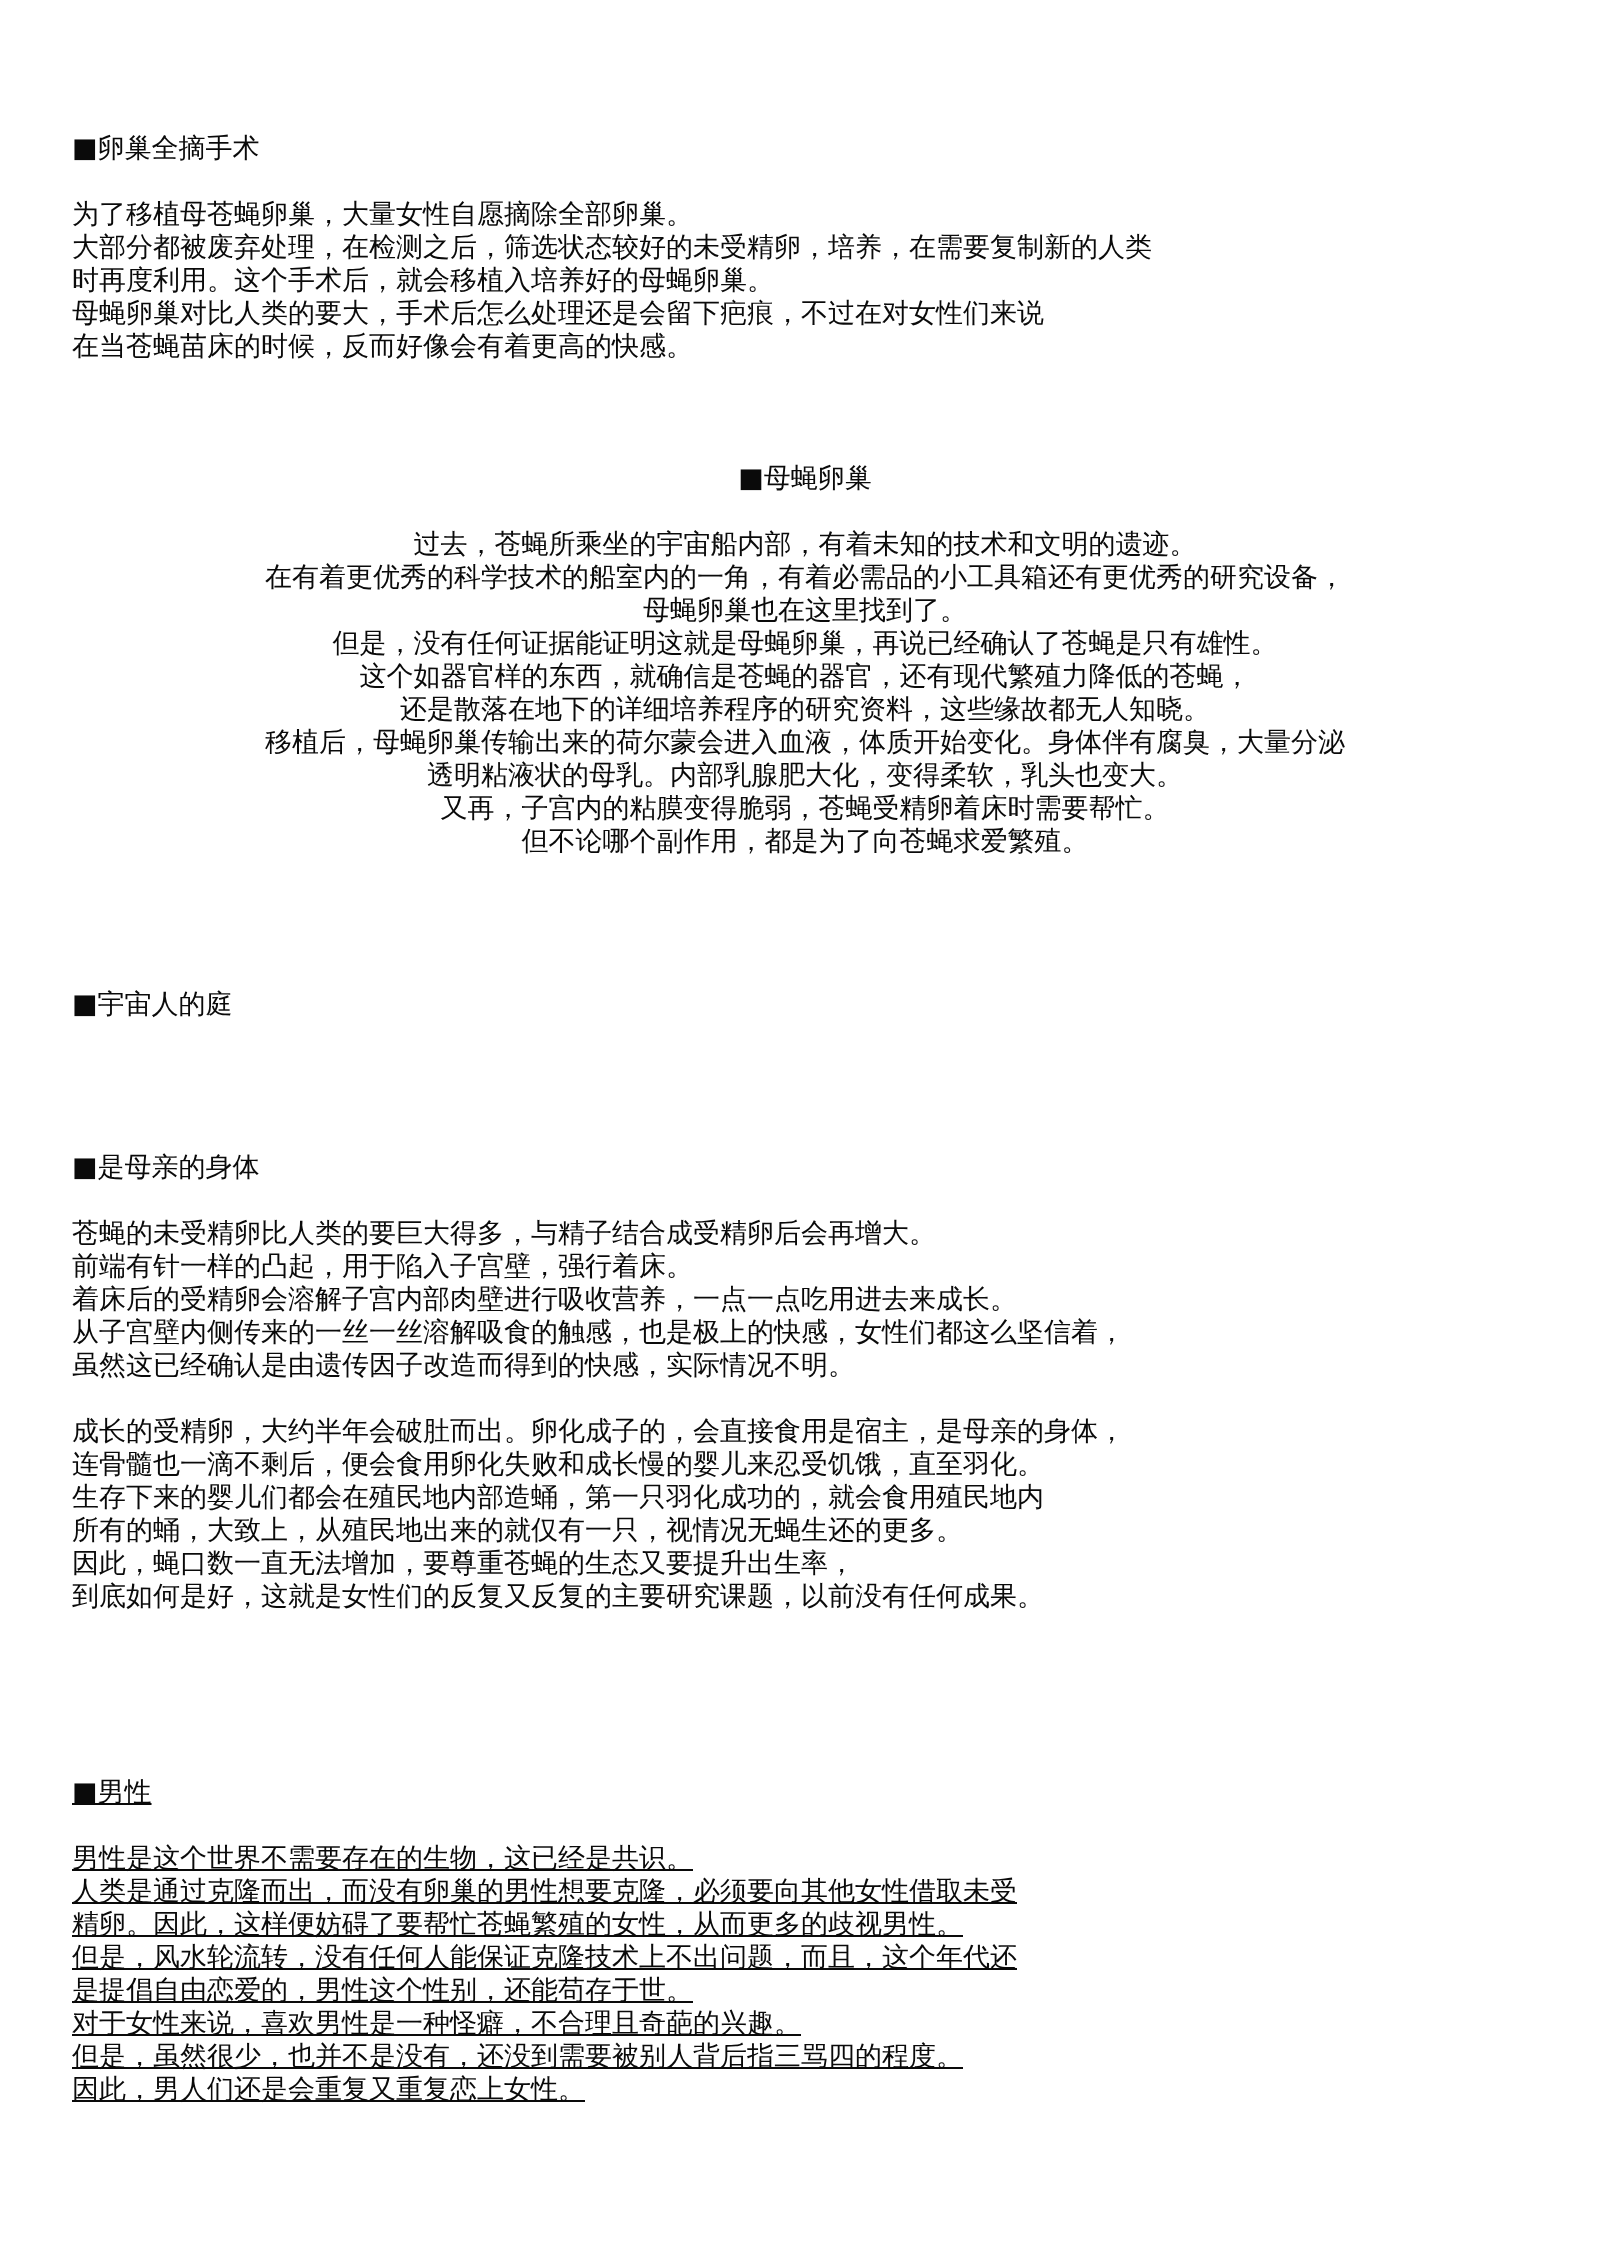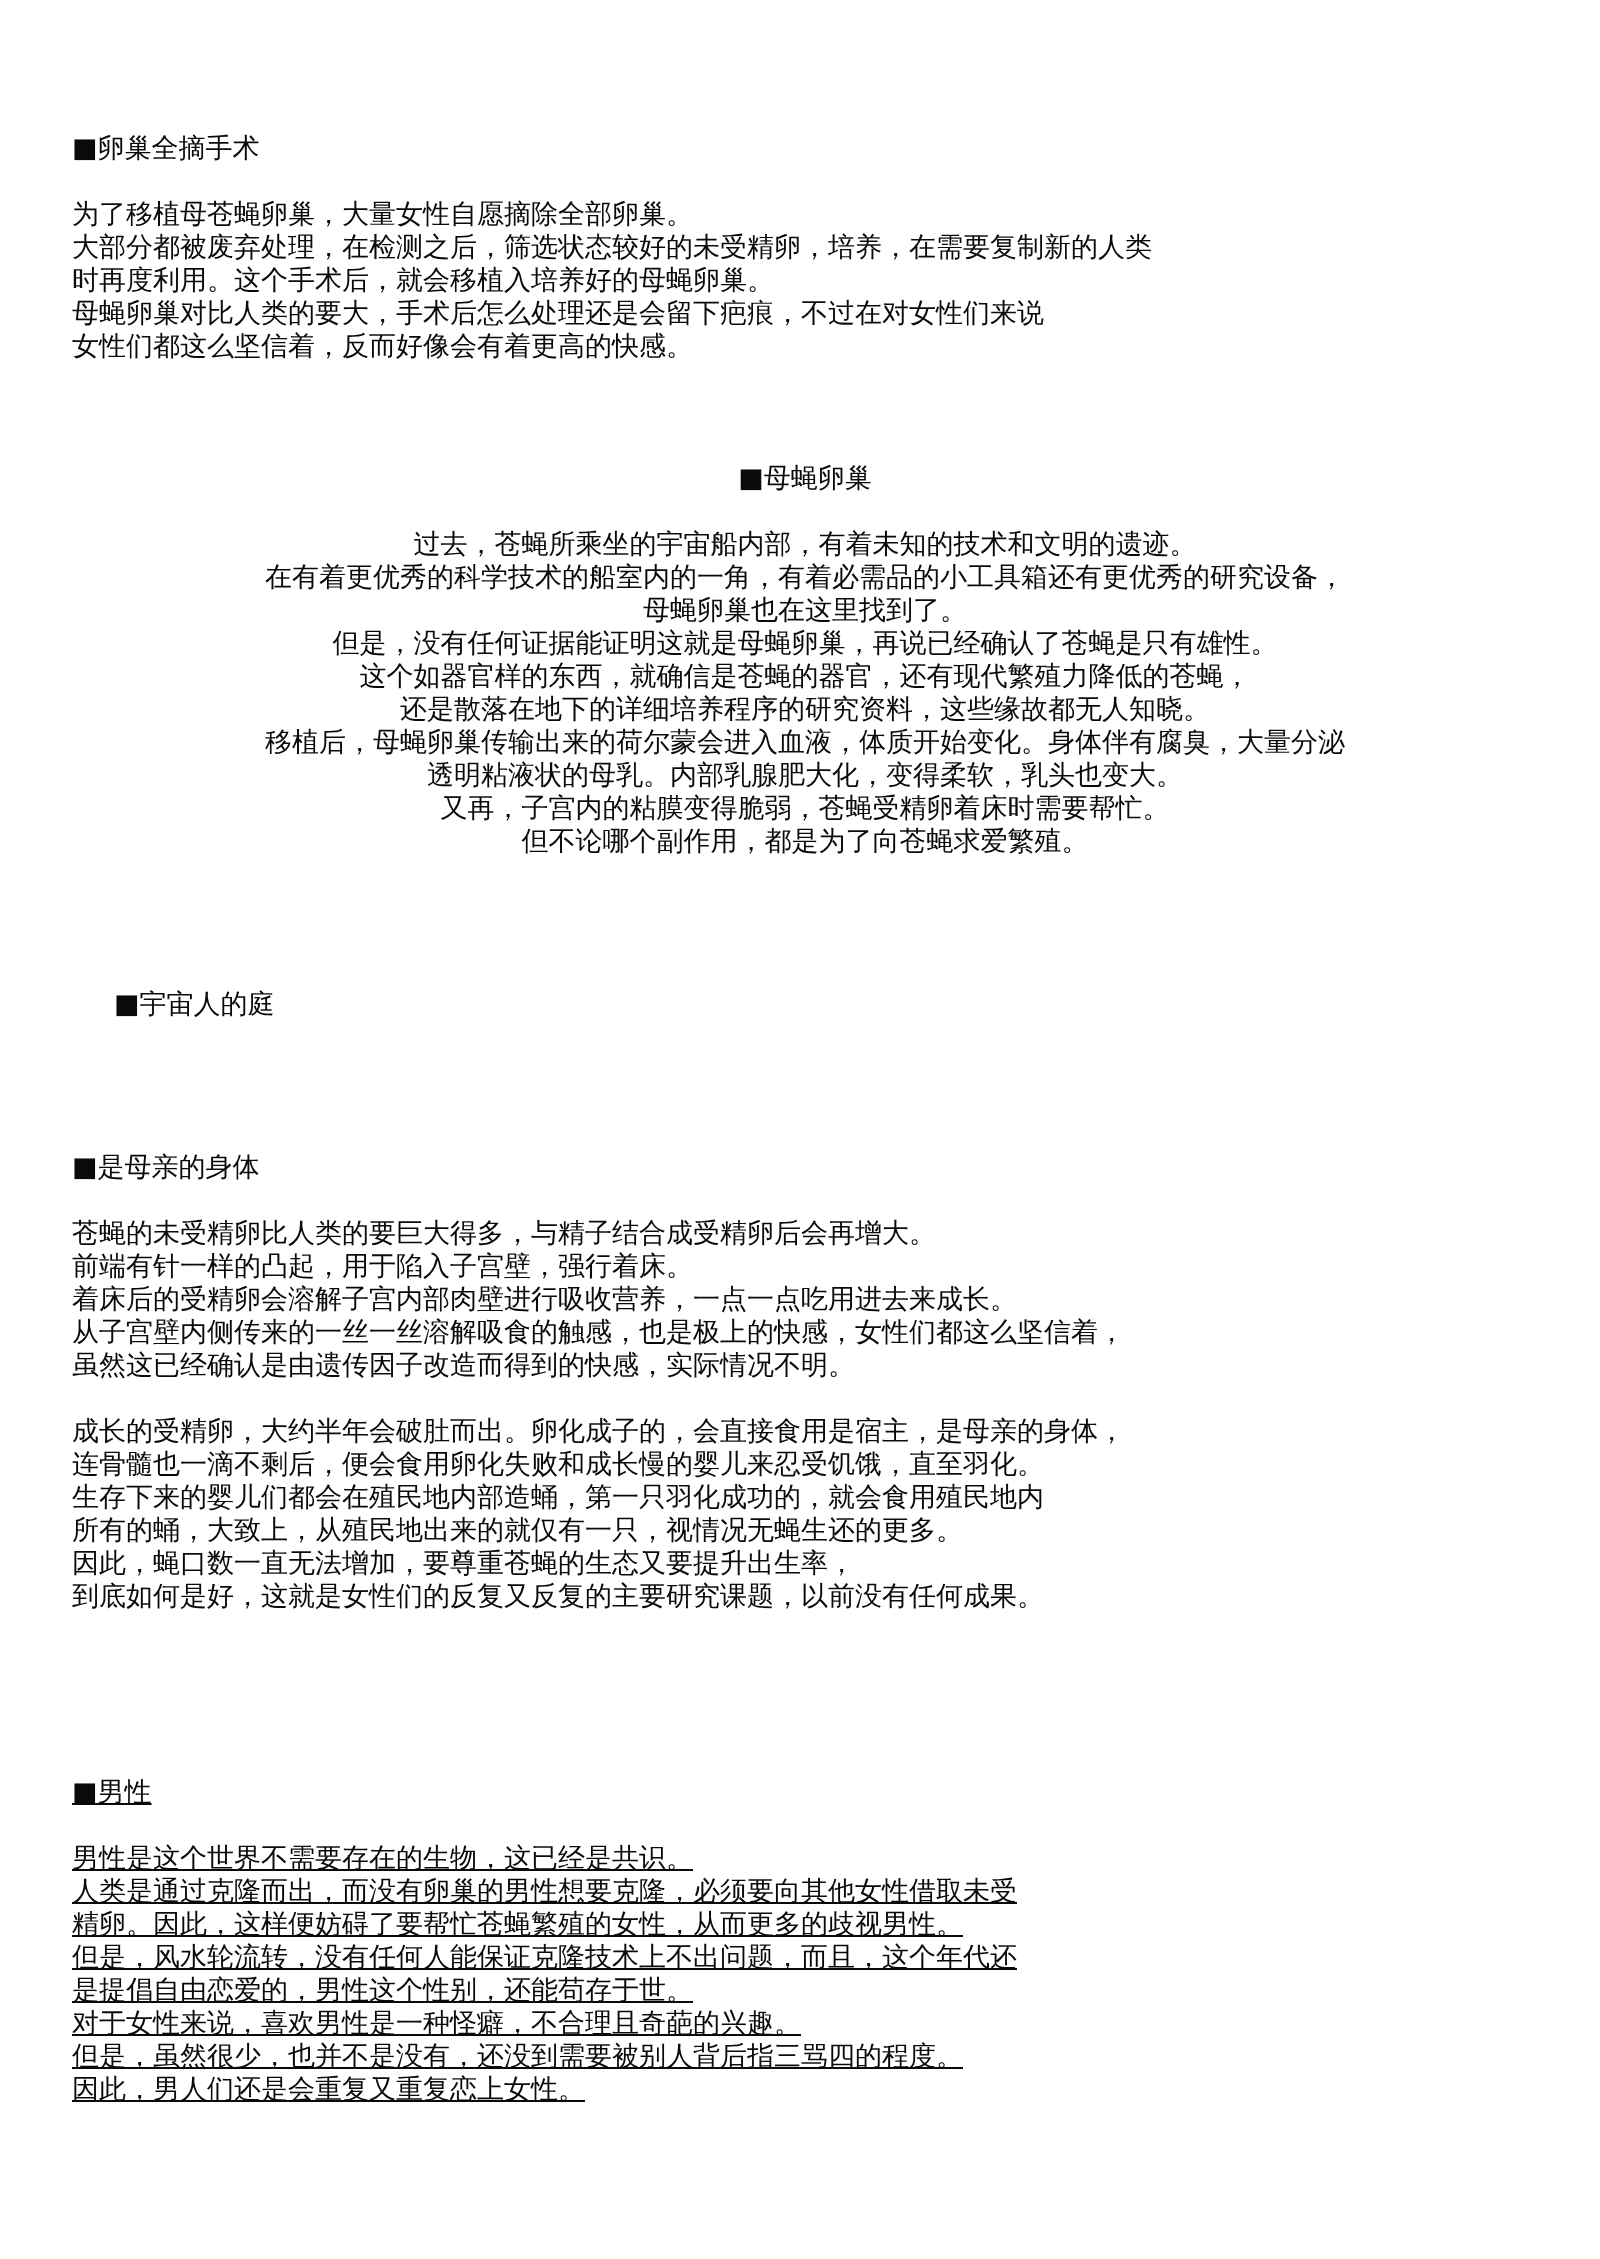--- a/index.html
+++ b/index.html
@@ -24,38 +24,37 @@
     white-space: pre-line;
   }
   .section .heading {
     font-weight: 500;
     white-space: pre;
   }
   .section .body {
     white-space: pre-line;
   }
   .indent {
-    margin-left: 42px;
   }
   .gap-1 { margin-top: 33px; text-align: center; }
   .gap-2 { margin-top: 64px; }
   .gap-3 { margin-top: 97px; text-decoration: underline; }
 </style>
 </head>
 <body>
 
 <div class="page">
 
   <div class="section">
     <div class="heading">■卵巢全摘手术</div>
     <div class="body">为了移植母苍蝇卵巢，大量女性自愿摘除全部卵巢。
 大部分都被废弃处理，在检测之后，筛选状态较好的未受精卵，培养，在需要复制新的人类
 时再度利用。这个手术后，就会移植入培养好的母蝇卵巢。
 母蝇卵巢对比人类的要大，手术后怎么处理还是会留下疤痕，不过在对女性们来说
-女性们都这么坚信着，反而好像会有着更高的快感。</div>
+在当苍蝇苗床的时候，反而好像会有着更高的快感。</div>
   </div>
 
   <div class="section gap-1">
     <div class="heading">■母蝇卵巢</div>
     <div class="body">过去，苍蝇所乘坐的宇宙船内部，有着未知的技术和文明的遗迹。
 在有着更优秀的科学技术的船室内的一角，有着必需品的小工具箱还有更优秀的研究设备，
 母蝇卵巢也在这里找到了。
 但是，没有任何证据能证明这就是母蝇卵巢，再说已经确认了苍蝇是只有雄性。
 这个如器官样的东西，就确信是苍蝇的器官，还有现代繁殖力降低的苍蝇，
 还是散落在地下的详细培养程序的研究资料，这些缘故都无人知晓。

